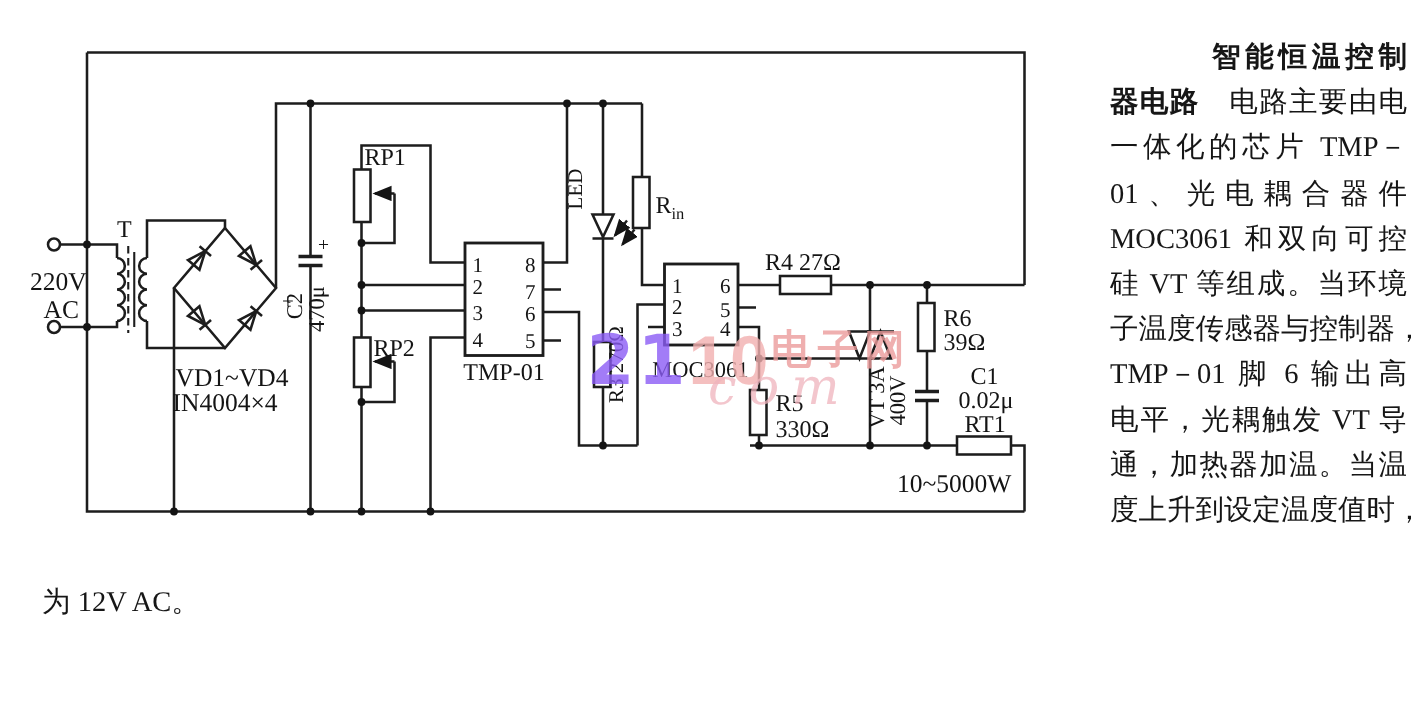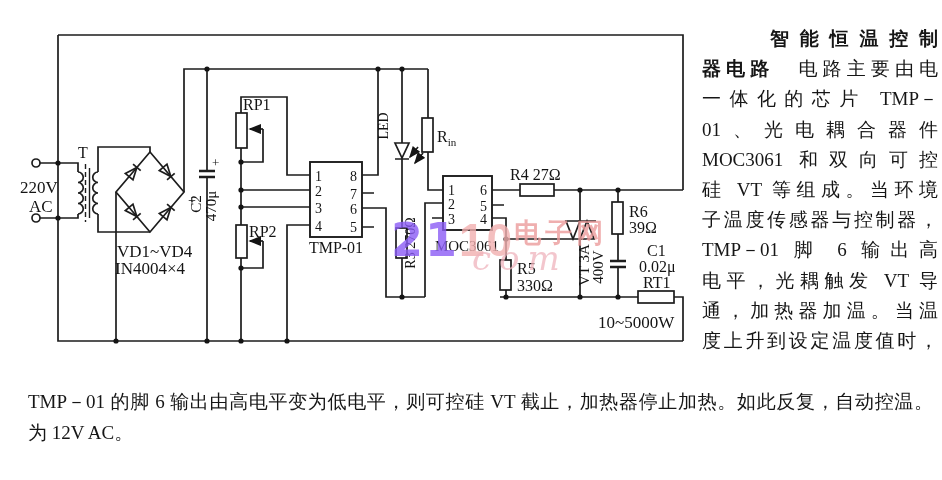--- a/index.html
+++ b/index.html
@@ -5,21 +5,21 @@
   html,body{margin:0;padding:0;background:#ffffff;}
   body{width:942px;height:480px;position:relative;overflow:hidden;
        font-family:"Liberation Serif",serif;color:#161616;}
   .page{position:absolute;inset:0;}
   .schematic{position:absolute;left:0;top:0;width:700px;height:385px;}
   svg text{font-family:"Liberation Serif",serif;fill:#141414;}
 
   
   .right-text{position:absolute;left:702px;top:24px;width:236px;
               font-size:19px;line-height:30.2px;}
-  .rt-line{white-space:nowrap;text-align:justify;text-align-last:justify;}
+  .rt-line{white-space:nowrap;text-align:justify;text-align-last:justify;margin-left:38px;}
   .rt-line:first-child{padding-left:68px;box-sizing:border-box;}
   .rt-b{font-weight:bold;}
 
   
   .bottom-text{position:absolute;left:28px;top:387px;width:905px;
                font-size:19px;line-height:30.5px;}
   .bt-line{text-align:justify;text-align-last:justify;white-space:nowrap;}
   .bt-line:last-child{text-align-last:left;}
   .bottom-text sub{font-size:12px;}
   .bottom-text i{font-family:"Liberation Serif",serif;}
@@ -268,17 +268,16 @@
     <div class="rt-line"><span>MOC3061 和双向可控</span></div>
     <div class="rt-line"><span>硅 VT 等组成。当环境</span></div>
     <div class="rt-line"><span>子温度传感器与控制器，</span></div>
     <div class="rt-line"><span>TMP－01 脚 6 输出高</span></div>
     <div class="rt-line"><span>电平，光耦触发 VT 导</span></div>
     <div class="rt-line"><span>通，加热器加温。当温</span></div>
     <div class="rt-line"><span>度上升到设定温度值时，</span></div>
   </div>
 
   <div class="bottom-text">
-    <div class="bt-line">TMP－01 的脚 6 输出由高电平变为低电平，则可控硅 VT 截止，加热器停止加热。如此反复，自动控温。</div>
     <div class="bt-line">为 12V AC。</div>
   </div>
 
 </div>
 
 </body></html>

